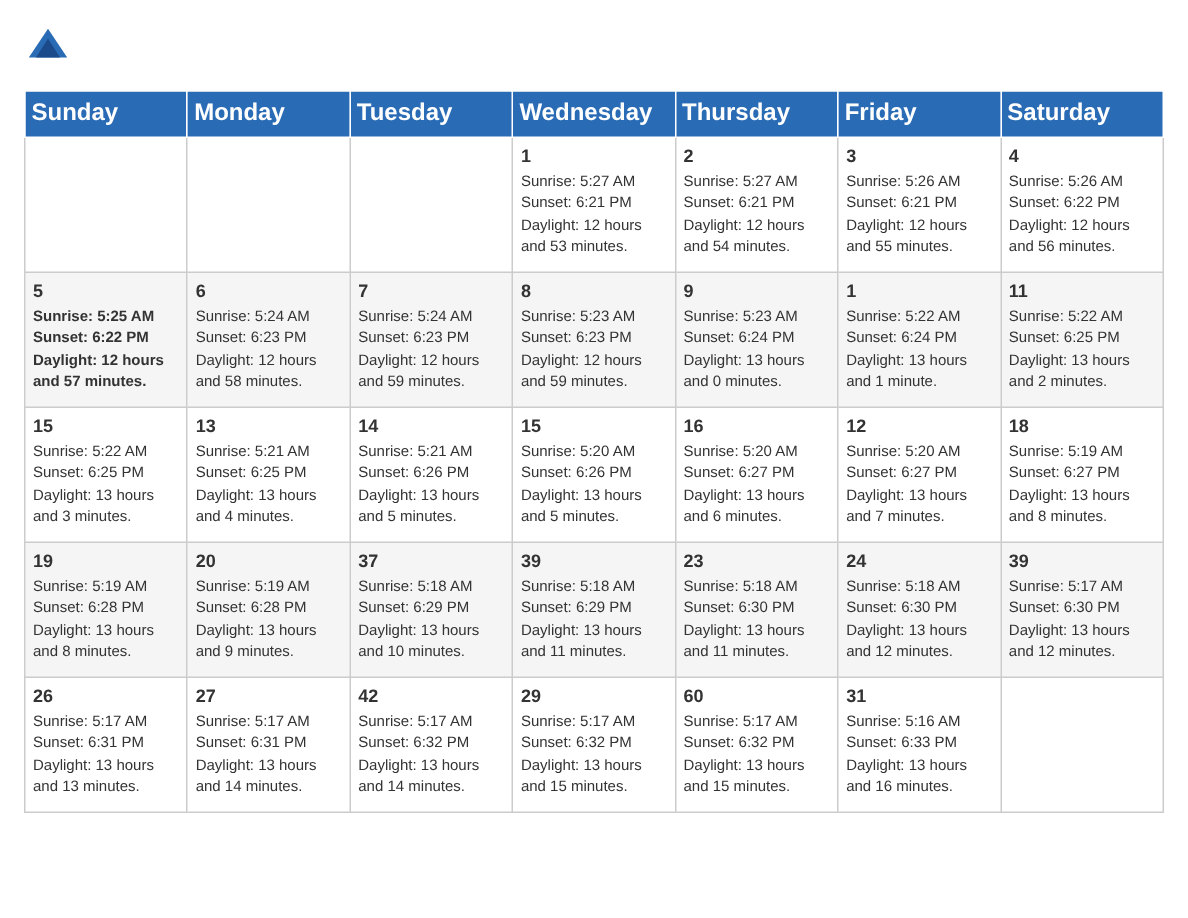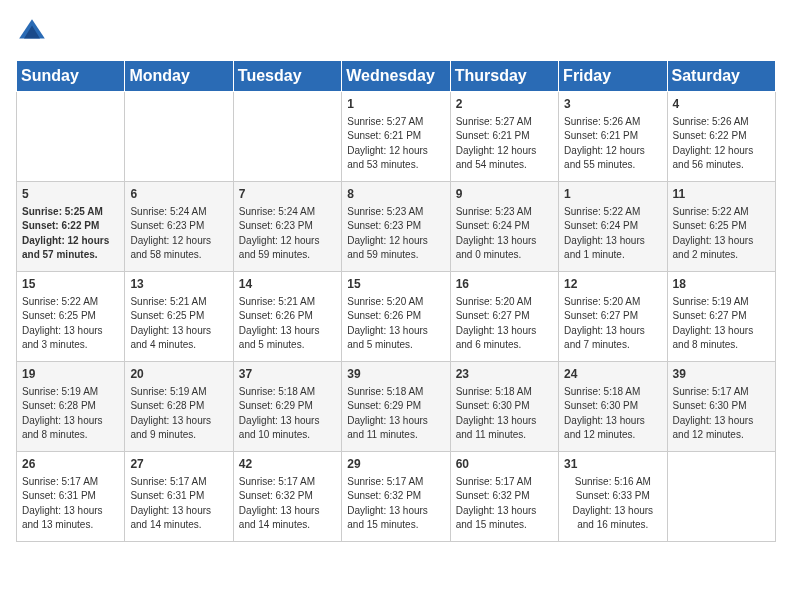--- a/index.html
+++ b/index.html
@@ -346,21 +346,21 @@
         </td>
         <td>
           <span class="day-num">60</span>
           <div class="day-content" style="white-space: pre-line;">Sunrise: 5:17 AM
 Sunset: 6:32 PM
 Daylight: 13 hours
 and 15 minutes.</div>
         </td>
         <td>
           <span class="day-num">31</span>
-          <div class="day-content" style="white-space: pre-line; text-align: center;">Sunrise: 5:16 AM
+          <div class="day-content" style="white-space: pre-line;">Sunrise: 5:16 AM
 Sunset: 6:33 PM
 Daylight: 13 hours
 and 16 minutes.</div>
         </td>
         <td class="empty-cell"></td>
       </tr>
     </tbody>
 </table>
 
 </body></html>

